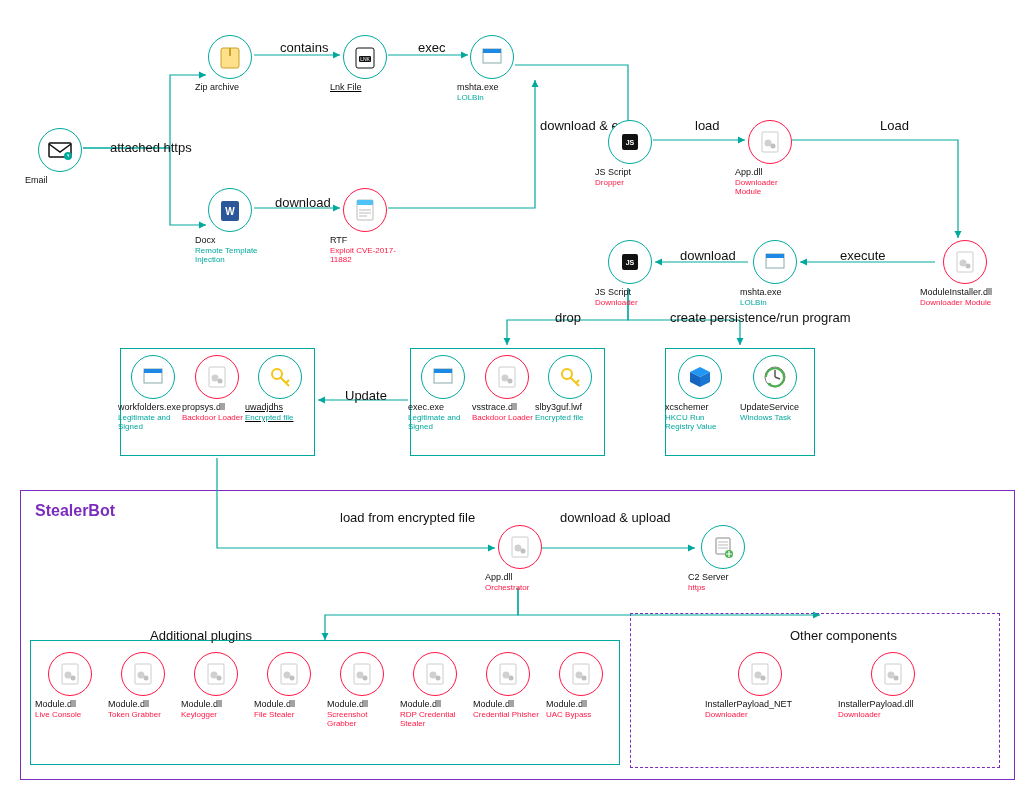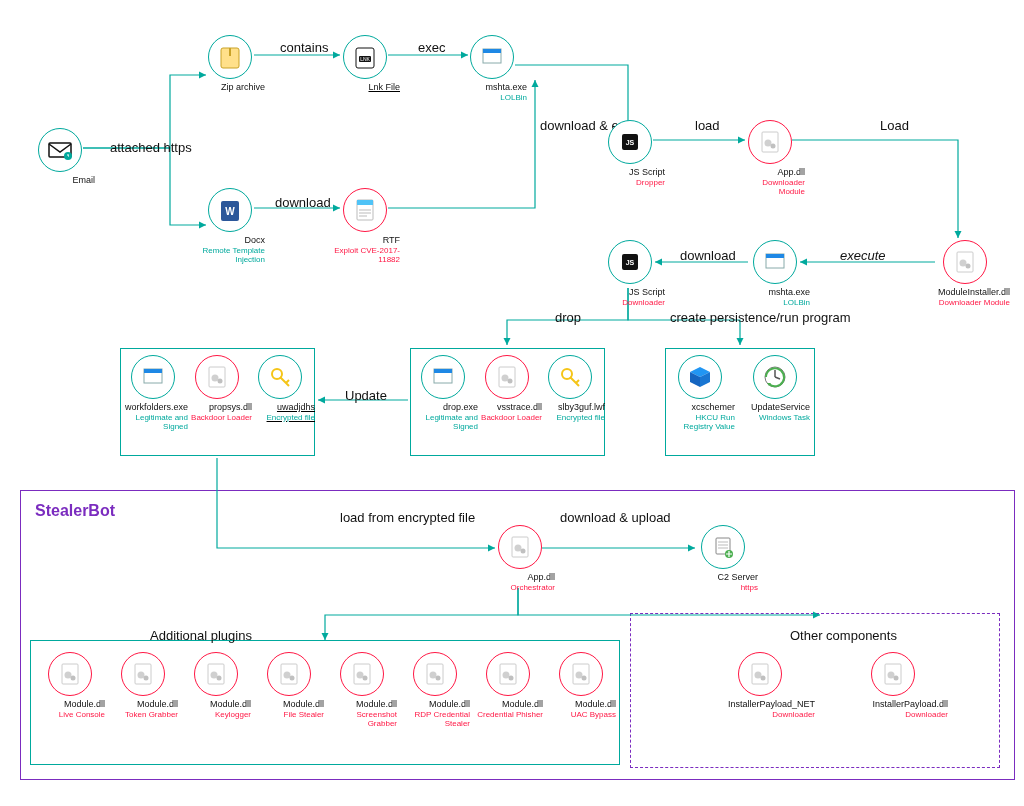--- a/index.html
+++ b/index.html
@@ -1,19 +1,19 @@
 <!DOCTYPE html>
 <html><head>
 <meta charset="utf-8">
 <style>
   * { box-sizing: border-box; margin: 0; padding: 0; }
   body { background: #fff; font-family: Arial, sans-serif; font-size: 10px; color: #000; position: relative; width: 1024px; height: 806px; }
   svg.canvas { position: absolute; top: 0; left: 0; width: 1024px; height: 806px; pointer-events: none; }
 
-  .node { position: absolute; text-align: right; width: 70px; }
+  .node { position: absolute; text-align: left; width: 70px; }
   .circ { width: 44px; height: 44px; border-radius: 50%; border: 1.5px solid; margin: 0 auto 4px; display: flex; align-items: center; justify-content: center; background: #fff; }
   .circ.teal { border-color: #00a99d; }
   .circ.red  { border-color: #ff1744; }
   .ico { width: 26px; height: 26px; }
   .title { font-size: 9px; color: #111; line-height: 1.1; }
   .sub { font-size: 8px; line-height: 1.1; margin-top: 1px; }
   .sub.teal { color: #00a99d; }
   .sub.red  { color: #ff1744; }
 
   .box { position: absolute; border: 1px solid #00a99d; }
@@ -79,21 +79,21 @@
   </g>
 </svg>
 
 <div class="lbl" style="left:110px; top:140px;">attached https</div>
 <div class="lbl" style="left:280px; top:40px;">contains</div>
 <div class="lbl" style="left:418px; top:40px;">exec</div>
 <div class="lbl" style="left:275px; top:195px;">download</div>
 <div class="lbl" style="left:540px; top:118px;">download &amp; exec</div>
 <div class="lbl" style="left:695px; top:118px;">load</div>
 <div class="lbl" style="left:880px; top:118px;">Load</div>
-<div class="lbl" style="left:840px; top:248px;font-style:italic;">execute</div>
+<div class="lbl" style="left:840px; top:248px;">execute</div>
 <div class="lbl" style="left:680px; top:248px;">download</div>
 <div class="lbl" style="left:555px; top:310px;">drop</div>
 <div class="lbl" style="left:670px; top:310px;">create persistence/run program</div>
 <div class="lbl" style="left:345px; top:388px;">Update</div>
 <div class="lbl" style="left:340px; top:510px;">load from encrypted file</div>
 <div class="lbl" style="left:560px; top:510px;">download &amp; upload</div>
 
 <div class="lbl" style="left:150px; top:628px;">Additional plugins</div>
 <div class="lbl" style="left:790px; top:628px;">Other components</div>
 
@@ -294,21 +294,21 @@
   <div class="title">uwadjdhs</div>
   <div class="sub teal">Encrypted file</div>
 </div>
 
 <div class="node" style="left:408px; top:355px;">
   <div class="circ teal">
       <svg class="ico">
         <use href="#i-exe"></use>
       </svg>
     </div>
-  <div class="title">drop.exe</div>
+  <div class="title">exec.exe</div>
   <div class="sub teal">Legitimate and Signed</div>
 </div>
 <div class="node" style="left:472px; top:355px;">
   <div class="circ red">
       <svg class="ico">
         <use href="#i-dll"></use>
       </svg>
     </div>
   <div class="title">vsstrace.dll</div>
   <div class="sub red">Backdoor Loader</div>

